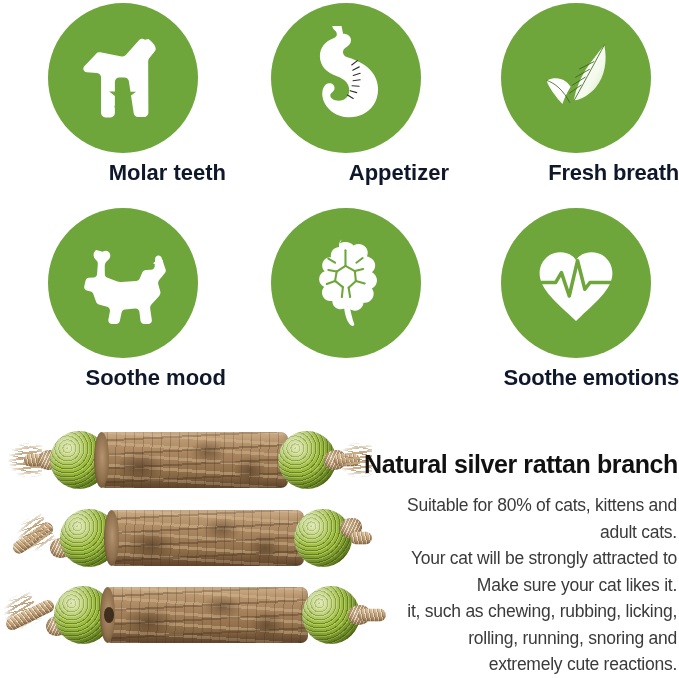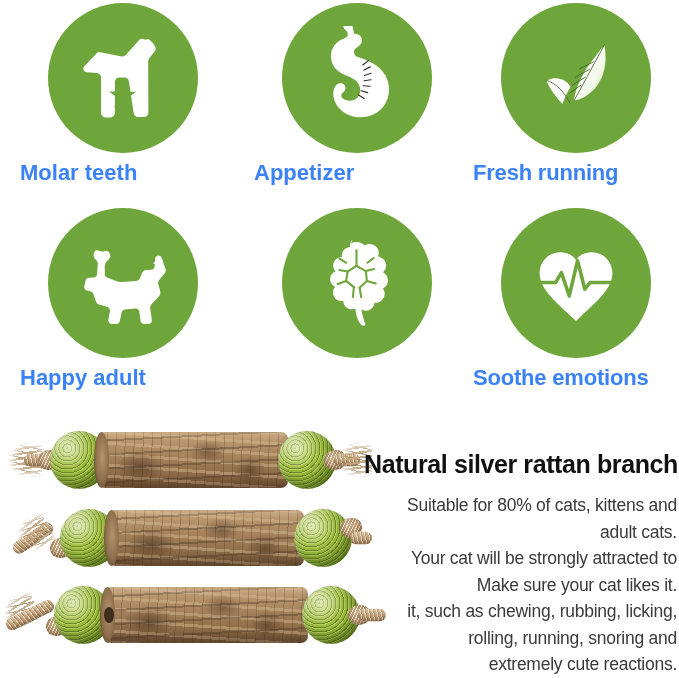--- a/index.html
+++ b/index.html
@@ -36,21 +36,21 @@
   .benefit-row.row-1 { top: 0; }
   .benefit-row.row-2 { top: 205px; }
 
   .benefit {
     position: absolute;
     top: 0;
     width: 206px;
     height: 205px;
   }
   .benefit.col-1 { left: 20px; }
-  .benefit.col-2 { left: 254px; }
+  .benefit.col-2 { left: 243px; }
   .benefit.col-3 { left: 473px; }
 
   .badge {
     position: absolute;
     left: 50%;
     top: 3px;
     transform: translateX(-50%);
     width: 150px;
     height: 150px;
     border-radius: 50%;
@@ -65,26 +65,26 @@
     height: 104px;
   }
   .badge-leaf svg { width: 96px; height: 96px; }
   .badge-cat svg  { width: 110px; height: 110px; }
 
   .benefit-label {
     position: absolute;
     left: 0;
     top: 158px;
     width: 206px;
-    text-align: left;
+    text-align: right;
     font-family: "Liberation Sans", sans-serif;
     font-weight: bold;
     font-size: 22px;
     line-height: 30px;
-    color: #3b82f6;
+    color: #0f172a;
     white-space: nowrap;
   }
   .benefit.col-3 .benefit-label { letter-spacing: -0.2px; }
 
   
   .product-area {
     position: absolute;
     left: 0;
     top: 410px;
     width: 400px;
@@ -306,39 +306,39 @@
             <g stroke="#3f5c28" stroke-width="0.85" fill="none" stroke-linecap="round">
               <path d="M79.5 15.5C71.0 31.5 62.0 48.0 48.0 73.5"></path>
               <path d="M68.6 33.0l-15.0 7.6"></path>
               <path d="M64.0 41.0l-14.4 8.2"></path>
               <path d="M59.6 49.2l-13.6 8.4"></path>
               <path d="M55.4 57.4l-12.0 8.2"></path>
             </g>
             <path stroke="#3f5c28" stroke-width="0.85" fill="none" stroke-linecap="round" d="M19.5 52.5c9.0 3.0 17.0 10.0 24.0 23.0"></path>
           </svg>
         </div>
-        <div class="benefit-label">Fresh running</div>
+        <div class="benefit-label">Fresh breath</div>
       </div>
 
     </div>
 
     <div class="benefit-row row-2">
 
       <div class="benefit col-1">
         <div class="badge badge-cat">
           <svg viewBox="0 0 100 100" aria-hidden="true">
             <path fill="#ffffff" d="M31.5 21.5c2.9-1.6 5.6-0.6 6.6 2.0 0.8 2.1 0.2 4.2-1.6 5.6-2.3 1.8-3.1 3.4-3.1 5.9l0.1 7.0c0 1.3 0.7 2.4 1.9 2.9l8.9 3.6c1.3 0.5 2.7 0.7 4.1 0.6l13.6-1.0c1.4-0.1 2.6-1.0 3.2-2.3l2.3-5.4c0.6-1.4 1.9-2.3 3.4-2.3l4.6-0.1c1.8 0 3.2-1.4 3.3-3.2l0.4-6.8c0.1-1.4 1.1-2.6 2.5-2.9 1.6-0.3 3.0 0.6 3.5 2.1l3.5 10.4c0.4 1.2 0.2 2.4-0.6 3.4l-5.2 6.3c-0.9 1.1-1.2 2.6-0.8 4.0l1.7 5.9c0.5 1.7 0.1 3.5-1.1 4.8l-6.9 7.5c-0.9 1.0-1.3 2.3-1.1 3.6l1.5 10.4c0.3 2.0-1.3 3.8-3.3 3.8h-3.6c-1.7 0-3.2-1.3-3.4-3.0l-1.0-8.2c-0.2-1.9-1.9-3.2-3.8-3.0l-9.4 1.1c-1.5 0.2-2.7 1.3-3.0 2.8l-1.6 7.6c-0.4 1.6-1.8 2.7-3.4 2.7h-3.6c-2.2 0-3.8-2.0-3.4-4.1l1.4-7.4c0.3-1.8-0.8-3.6-2.6-4.1l-7.5-2.2c-1.1-0.3-2.0-1.1-2.4-2.2l-2.6-7.4c-0.4-1.1-1.3-1.9-2.4-2.2l-3.4-0.9c-1.7-0.4-2.8-2.1-2.4-3.8l1.2-5.2c0.3-1.4 1.5-2.4 2.9-2.5l4.5-0.3c1.6-0.1 2.9-1.4 3.0-3.0l0.7-9.0c0.1-1.4-0.4-2.7-1.4-3.6-2.6-2.4-3.3-5.9-1.4-8.1 0.4-0.5 0.9-0.9 1.4-1.2z"></path>
             <g stroke="#ffffff" stroke-width="1.6" stroke-linecap="round">
               <path d="M78.5 32.0l7.0-2.0"></path>
               <path d="M79.5 36.5l7.5 0.4"></path>
               <path d="M78.0 41.0l6.8 2.8"></path>
             </g>
           </svg>
         </div>
-        <div class="benefit-label">Happy adult</div>
+        <div class="benefit-label">Soothe mood</div>
       </div>
 
       <div class="benefit col-2">
         <div class="badge badge-brain">
           <svg viewBox="0 0 100 100" aria-hidden="true">
             <path fill="#ffffff" d="M44.0 12.0c5.0-2.6 10.4-1.6 13.3 1.9 3.8-2.2 8.6-1.6 11.4 1.6 2.4 2.7 2.8 6.1 1.4 8.9 4.0 0.6 7.1 3.5 7.8 7.2 0.6 3.2-0.6 6.2-2.9 8.1 3.3 1.9 5.2 5.3 4.7 8.9-0.4 3.0-2.2 5.4-4.8 6.6 1.9 2.6 2.3 6.0 0.8 9.0-1.7 3.4-5.3 5.2-8.9 4.7-0.3 3.6-3.0 6.7-6.7 7.5-3.6 0.8-7.1-0.8-8.9-3.7-2.3 2.5-6.0 3.4-9.3 2.0-3.2-1.3-5.1-4.3-5.1-7.5-3.6 0.7-7.3-1.0-9.0-4.3-1.6-3.1-1.0-6.7 1.2-9.1-3.1-1.4-5.1-4.5-4.8-8.0 0.2-3.3 2.4-6.0 5.4-7.0-2.4-2.3-3.2-5.8-1.8-8.9 1.4-3.1 4.5-4.9 7.8-4.6-0.8-3.2 0.5-6.6 3.4-8.5 1.4-0.9 2.9-1.4 4.4-1.4-0.4-1.6-0.2-3.3 0.6-4.9 0.5-0.9 1.1-1.7 1.9-2.3z"></path>
             <path fill="#ffffff" d="M53.5 72.0c1.2 6.5 2.6 12.3 4.4 17.2 0.5 1.4-0.9 2.7-2.2 2.0-3.8-2.1-6.4-8.1-7.6-18.0z"></path>
             <g stroke="#6ea63b" stroke-width="2.0" fill="none" stroke-linecap="round" stroke-linejoin="round">
               <path d="M49.5 18.5v15.0"></path>
               <path d="M49.5 33.5l-8.5 5.5"></path>

